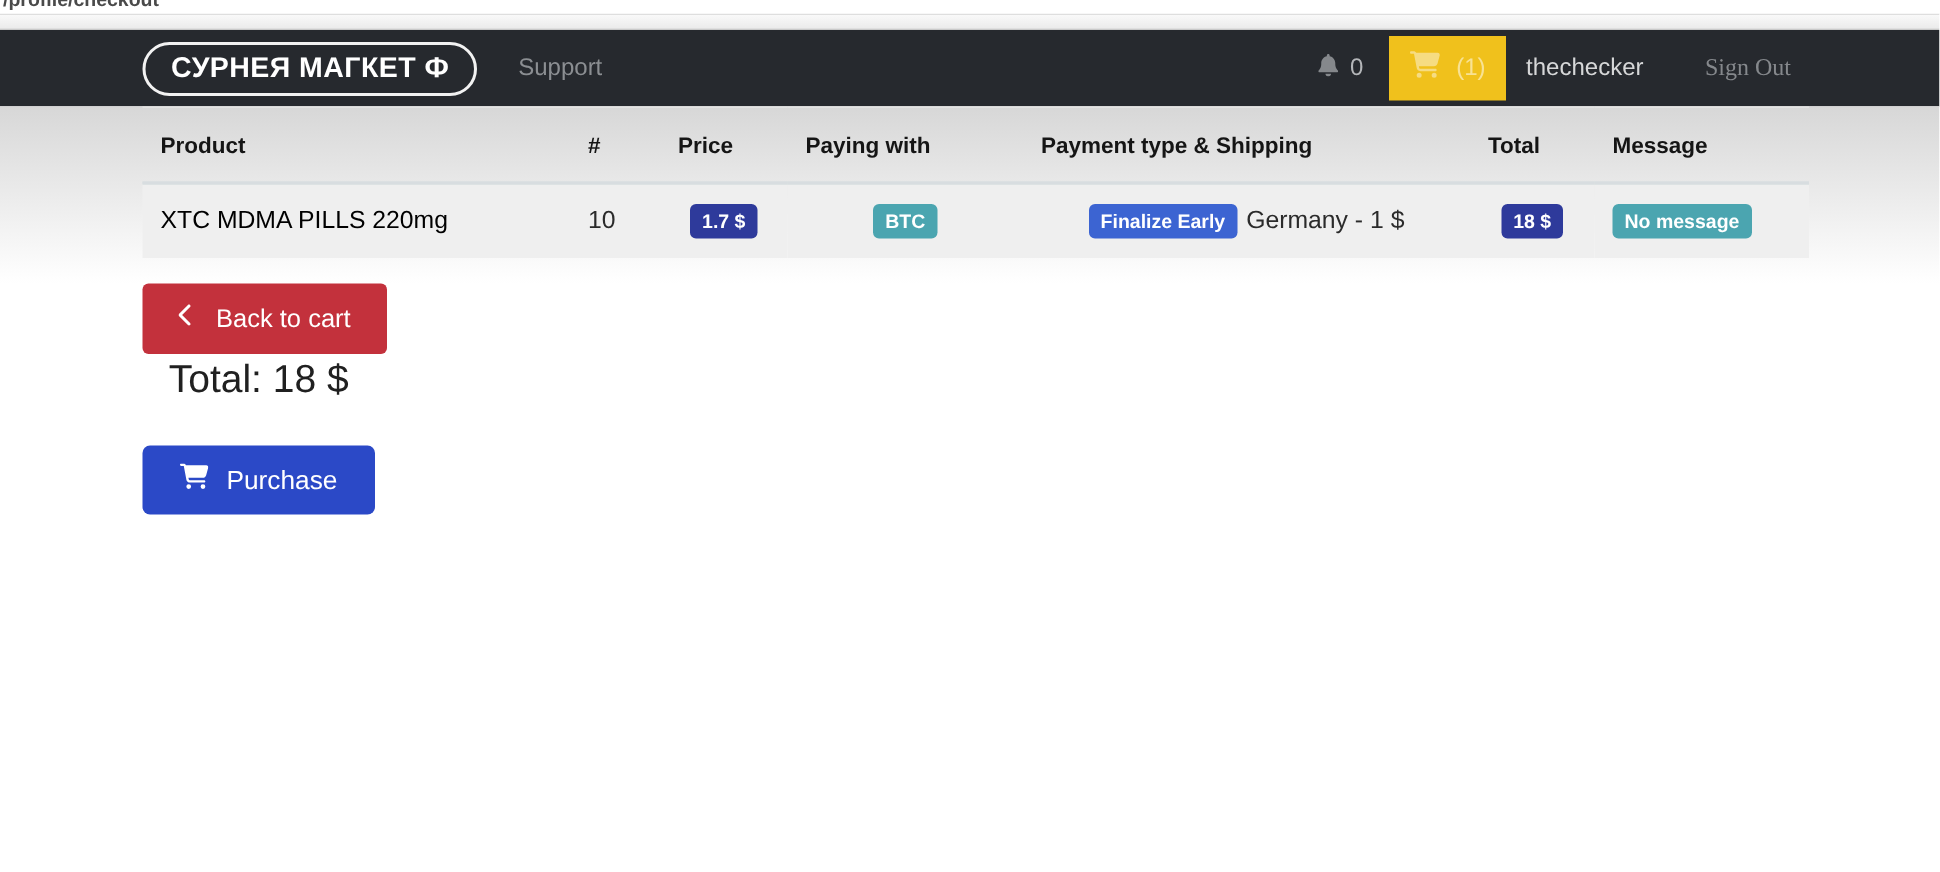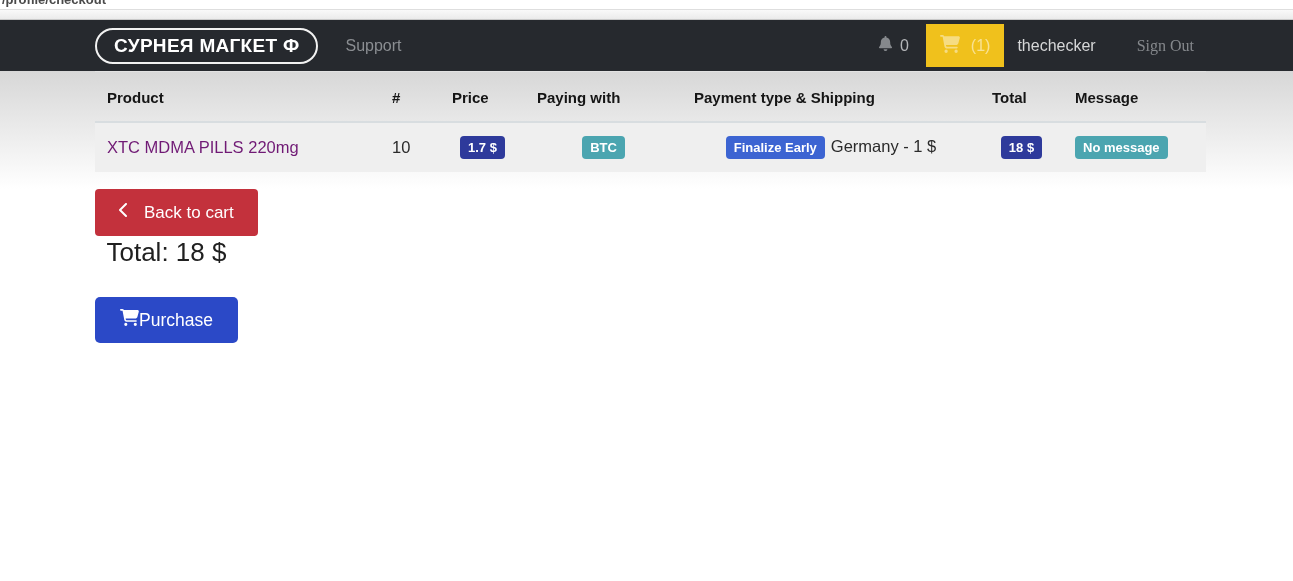--- a/index.html
+++ b/index.html
@@ -31,36 +31,36 @@
   .main { min-height:508px; background:linear-gradient(to bottom,#d7d7d7 0,#ffffff 118px) no-repeat, #fff; padding:0 87px 0 95px; }
   h1.page-title { margin:0; padding-top:26px; font-size:30px; font-weight:500; color:#202020; line-height:1.15; margin-bottom:18px; }
 
   
   table.checkout { width:100%; border-collapse:collapse; border-top:1px solid #e2e2e2; table-layout:fixed; }
   col.c-product{width:285px} col.c-qty{width:60px} col.c-price{width:85px} col.c-paying{width:157px} col.c-payment{width:298px} col.c-total{width:83px}
   th { text-align:left; font-size:15px; color:#151515; padding:17px 12px 15px; border-bottom:2px solid #d8dde0; font-weight:bold; }
   tbody tr { background:#efefef; }
   td { padding:13px 12px; font-size:16.5px; color:#2b2b2b; vertical-align:middle; }
   td.center { text-align:center; }
-  .product-link { color:#701a75; text-decoration:none; cursor:pointer; }
+  .product-link { color:#000000; text-decoration:none; cursor:pointer; }
 
   .badge { display:inline-block; color:#fff; font-weight:bold; font-size:13px; line-height:1; border-radius:4px; padding:5px 8px; white-space:nowrap; }
   .badge-navy { background:#2e3a9b; }
   .badge-blue { background:#3c64d2; }
   .badge-teal { background:#4ba5b0; }
   .shipping-text { margin-left:6px; }
 
   
   .actions { display:flex; justify-content:space-between; align-items:flex-start; margin-top:17px;flex-direction:column; }
   .btn { border:none; cursor:pointer; color:#fff; display:inline-flex; align-items:center; font-family:inherit; }
   .btn-back { background:#c3313c; border-radius:4px; height:47px; padding:0 24px; gap:15px; font-size:17px; }
   .btn-back svg { width:10px; height:16px; fill:#ffffff; }
   .right-col { display:flex; flex-direction:column; align-items:center; }
   .total-text { font-size:26px; color:#202020; margin-top:1px; }
-  .btn-purchase { background:#2b49c7; border-radius:5px; height:46px; padding:0 25px; font-size:17.5px; margin-top:29px; }
+  .btn-purchase { background:#2b49c7; border-radius:5px; height:46px; padding:0 25px; gap:12px; font-size:17.5px; margin-top:29px; }
   .btn-purchase svg { width:19px; height:17px; fill:#ffffff; }
 </style>
 </head>
 <body>
 
 <div class="browser-top">
   <span>/profile/checkout</span>
 </div>
 <div class="browser-strip"></div>
 

